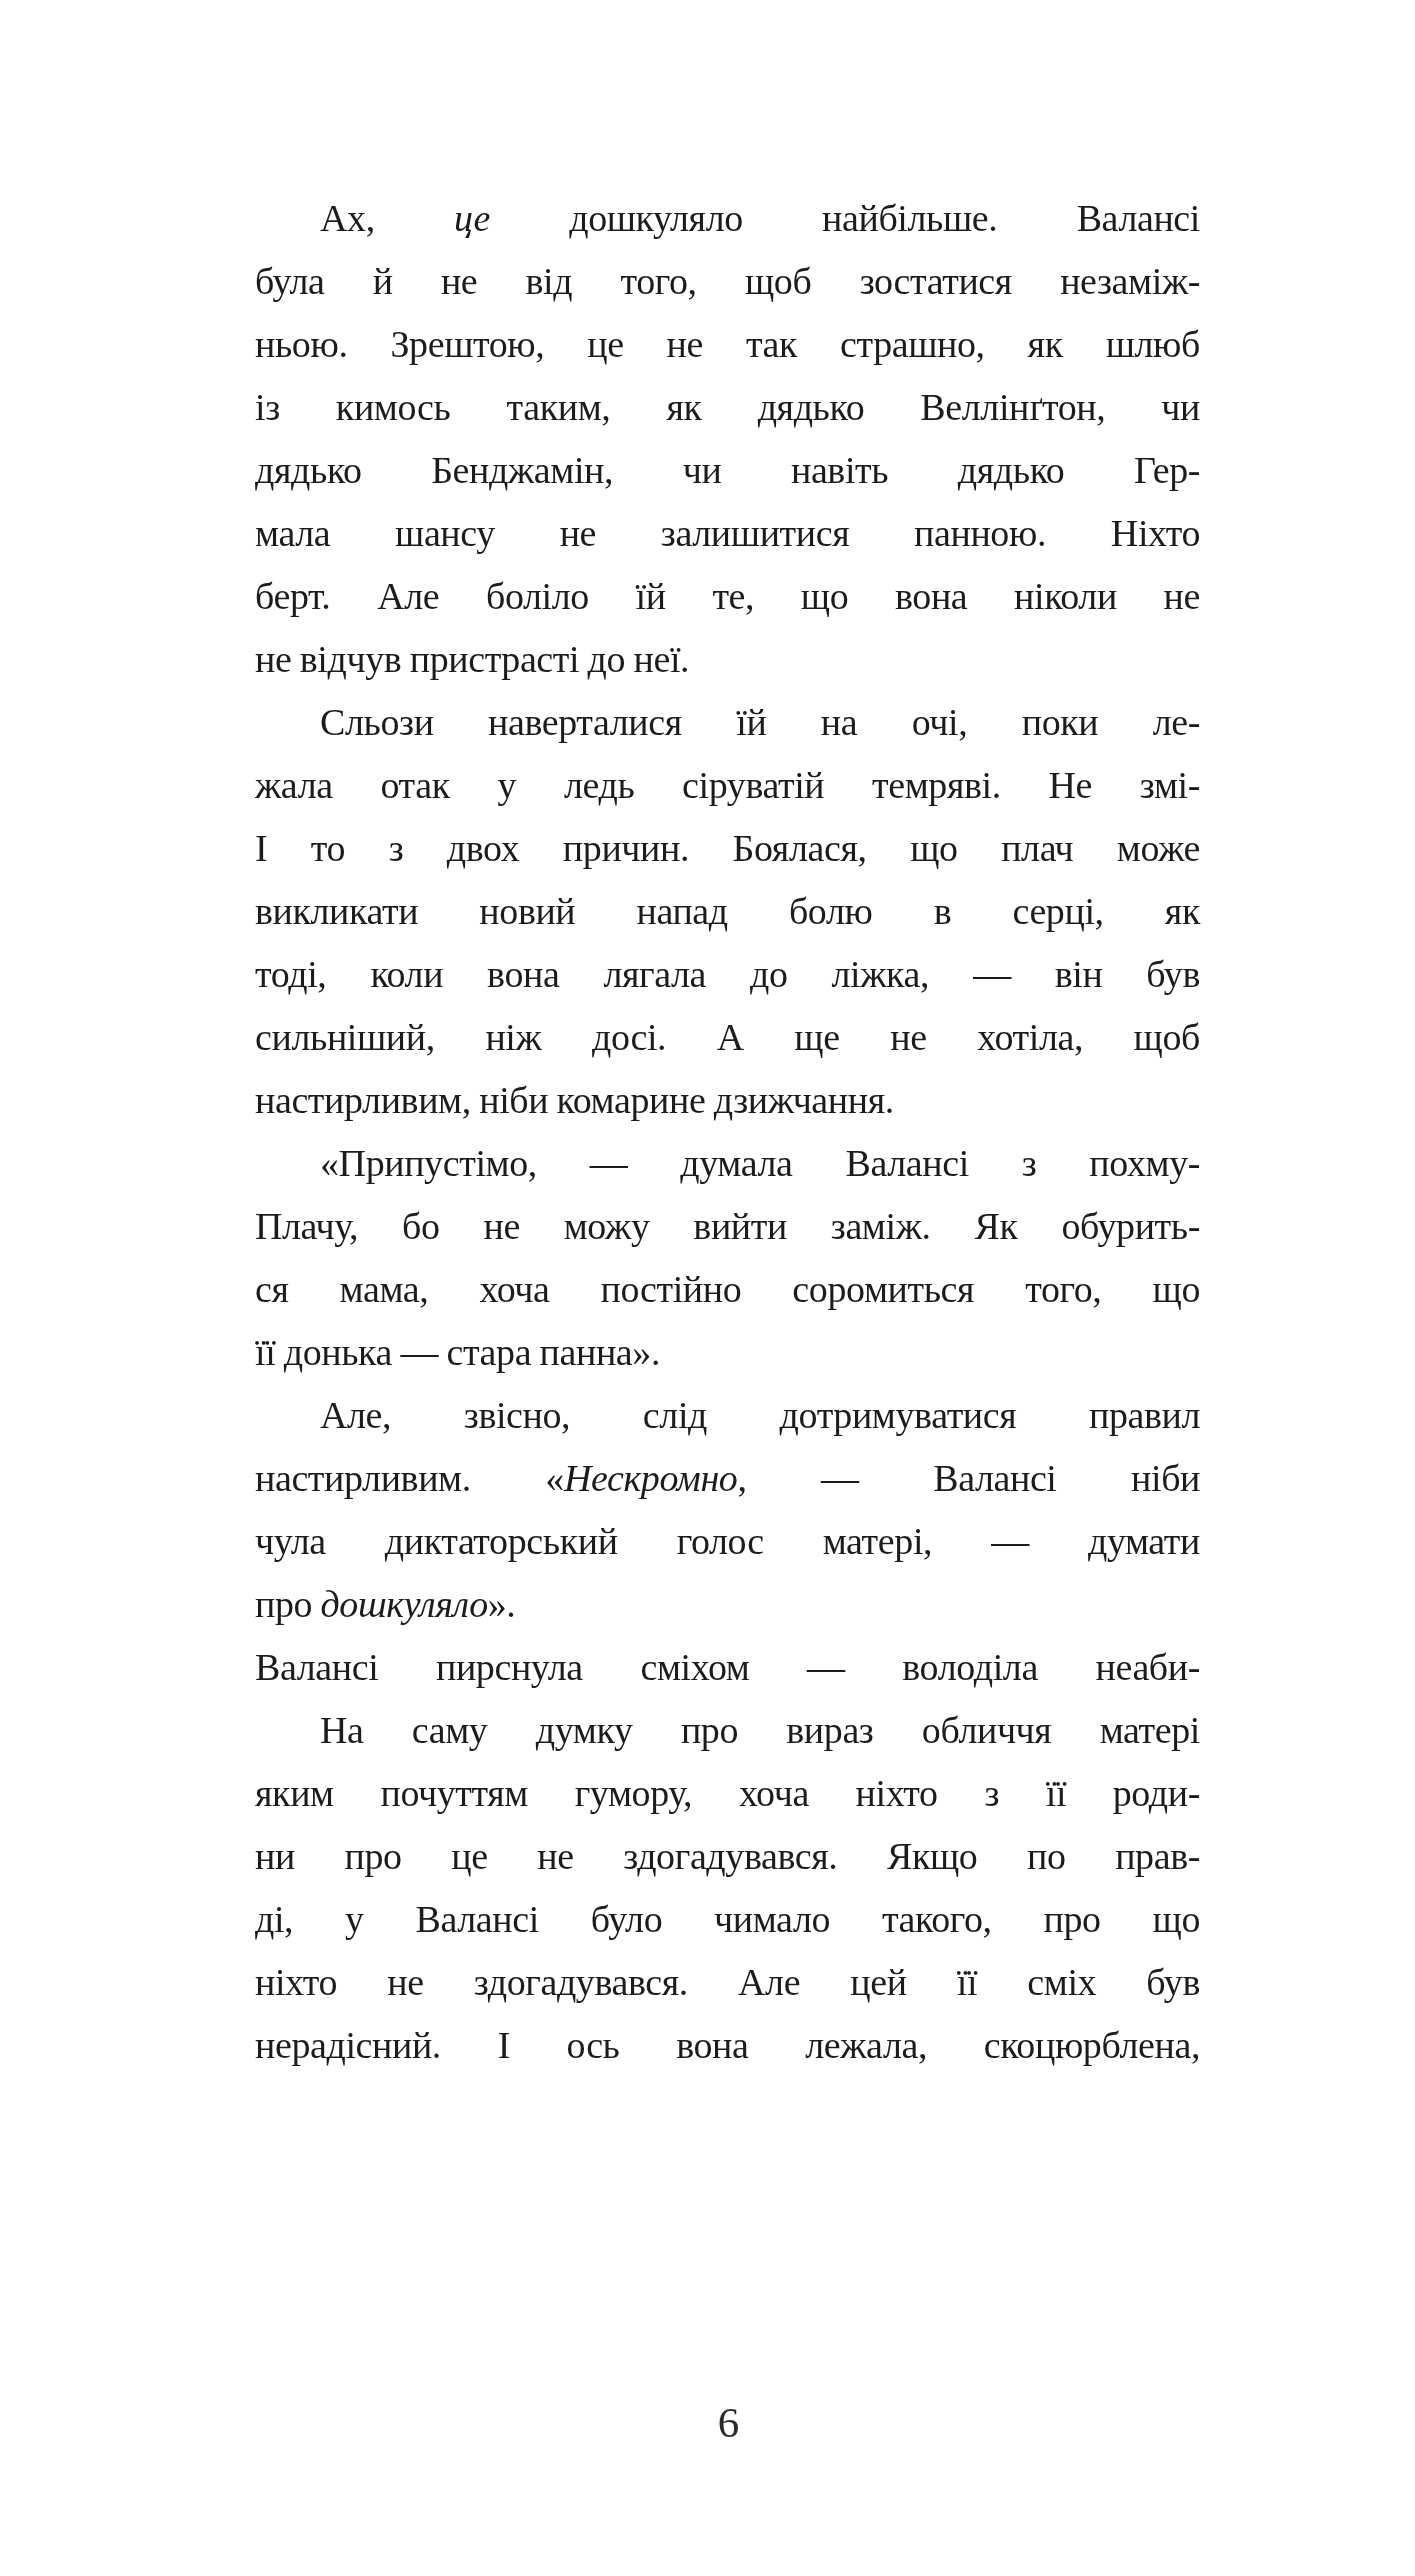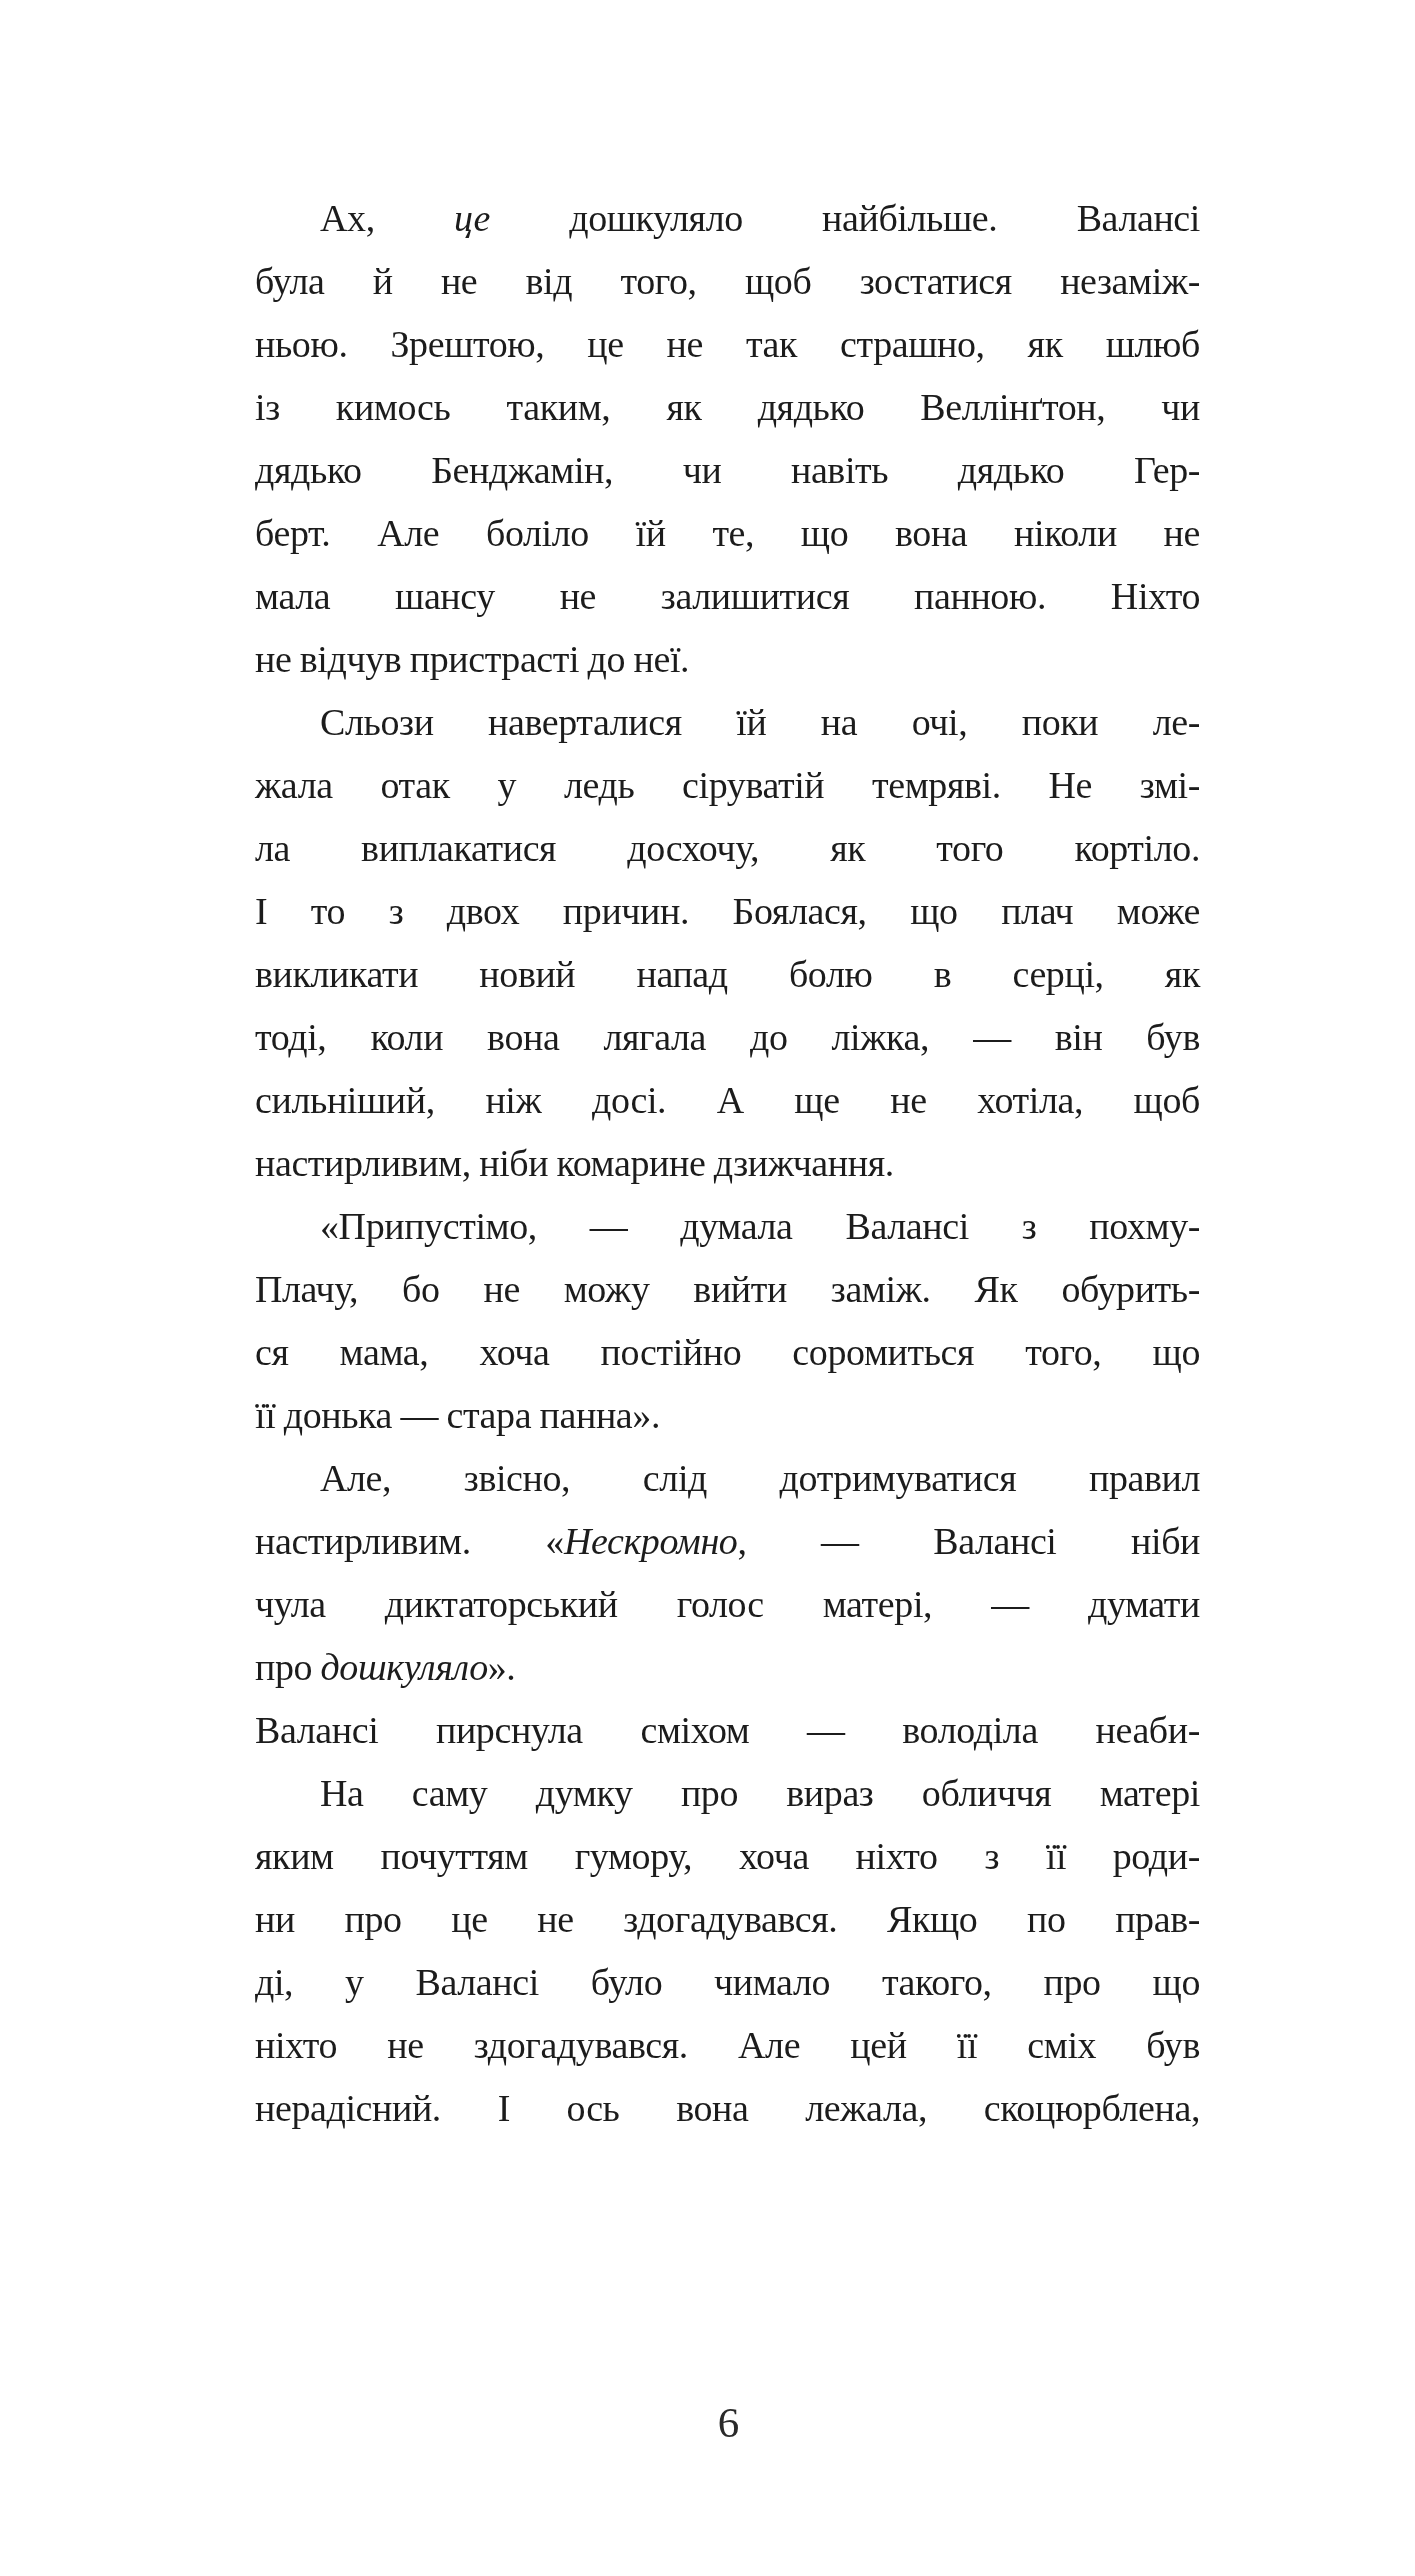--- a/index.html
+++ b/index.html
@@ -31,27 +31,26 @@
 </head>
 <body>
 
 <div class="page">
   <div class="text-block">
     <span class="line indent"><span>Ах, </span><em>це</em><span> дошкуляло найбільше. Валансі</span></span>
     <span class="line">була й не від того, щоб зостатися незаміж-</span>
     <span class="line">ньою. Зрештою, це не так страшно, як шлюб</span>
     <span class="line">із кимось таким, як дядько Веллінґтон, чи</span>
     <span class="line">дядько Бенджамін, чи навіть дядько Гер-</span>
+    <span class="line">мала шансу не залишитися панною. Ніхто</span>
     <span class="line">берт. Але боліло їй те, що вона ніколи не</span>
-    <span class="line">мала шансу не залишитися панною. Ніхто</span>
     <span class="line last">не відчув пристрасті до неї.</span>
 
     <span class="line indent">Сльози наверталися їй на очі, поки ле-</span>
     <span class="line">жала отак у ледь сіруватій темряві. Не змі-</span>
-    <span class="line">ла виплакатися досхочу, як того кортіло.</span>
     <span class="line">І то з двох причин. Боялася, що плач може</span>
     <span class="line">викликати новий напад болю в серці, як</span>
     <span class="line">тоді, коли вона лягала до ліжка, — він був</span>
     <span class="line">сильніший, ніж досі. А ще не хотіла, щоб</span>
     <span class="line last">настирливим, ніби комарине дзижчання.</span>
 
     <span class="line indent">«Припустімо, — думала Валансі з похму-</span>
     <span class="line">Плачу, бо не можу вийти заміж. Як обурить-</span>
     <span class="line">ся мама, хоча постійно соромиться того, що</span>
     <span class="line last">її донька — стара панна».</span>

